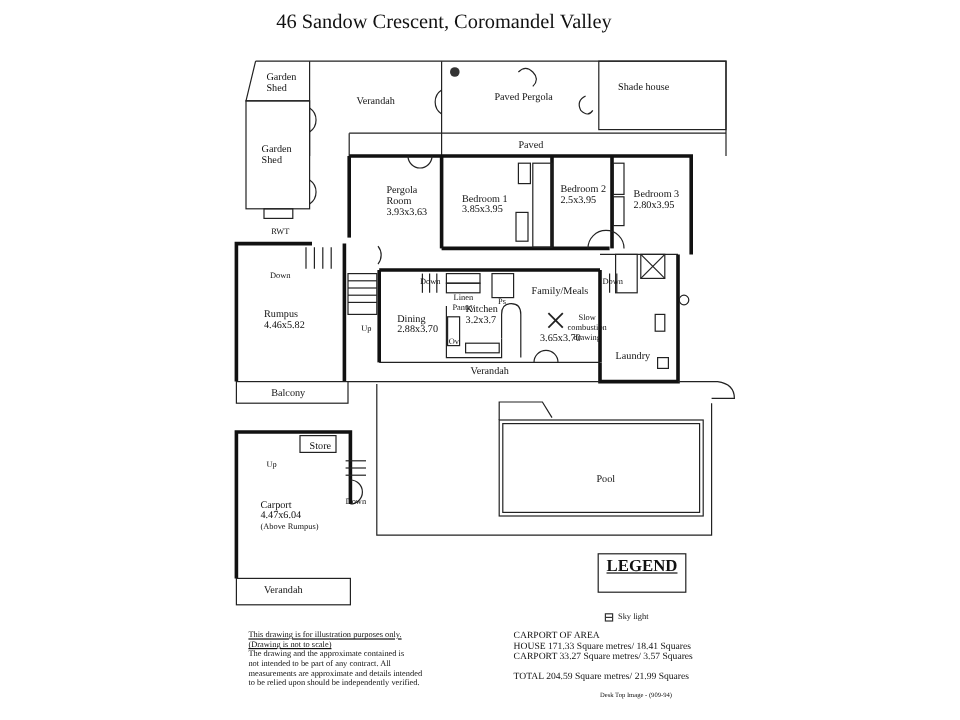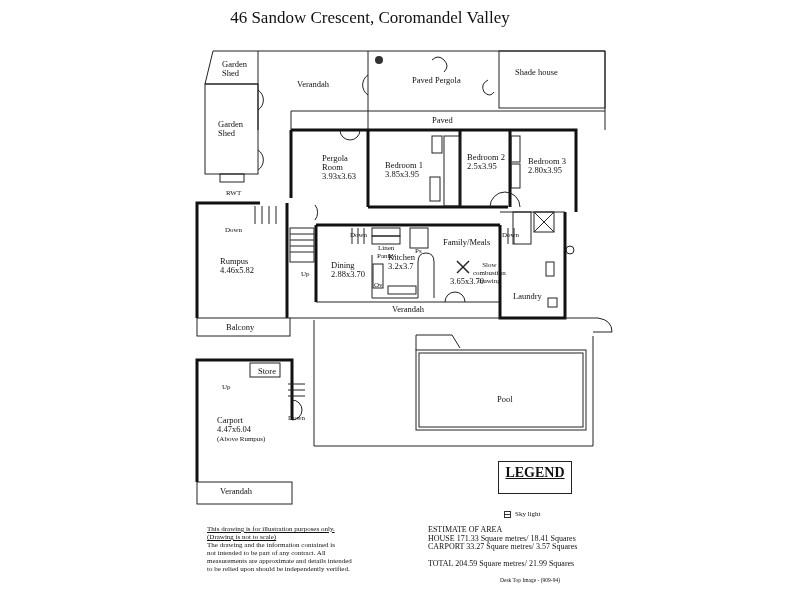--- a/index.html
+++ b/index.html
@@ -188,27 +188,27 @@
   <div class="h">LEGEND</div>
   <div class="row">
     <span class="sq"></span>
     <span>Sky light</span>
   </div>
 </div>
 
 <div class="disc">
   <div class="u">This drawing is for illustration purposes only.</div>
   <div class="u">(Drawing is not to scale)</div>
-  <div>The drawing and the information contained is</div>
+  <div>The drawing and the approximate contained is</div>
   <div>not intended to be part of any contract.  All</div>
   <div>measurements are approximate and details intended</div>
   <div>to be relied upon should be independently verified.</div>
 </div>
 
 <div class="area">
-  <div>ESTIMATE OF AREA</div>
+  <div>CARPORT OF AREA</div>
   <div>HOUSE 171.33 Square metres/  18.41 Squares</div>
   <div>CARPORT   33.27 Square metres/  3.57 Squares</div>
   <div class="gap"></div>
   <div>TOTAL  204.59 Square metres/  21.99 Squares</div>
 </div>
 
 <div class="credit">Desk Top Image - (909-94)</div>
 
 </body></html>

